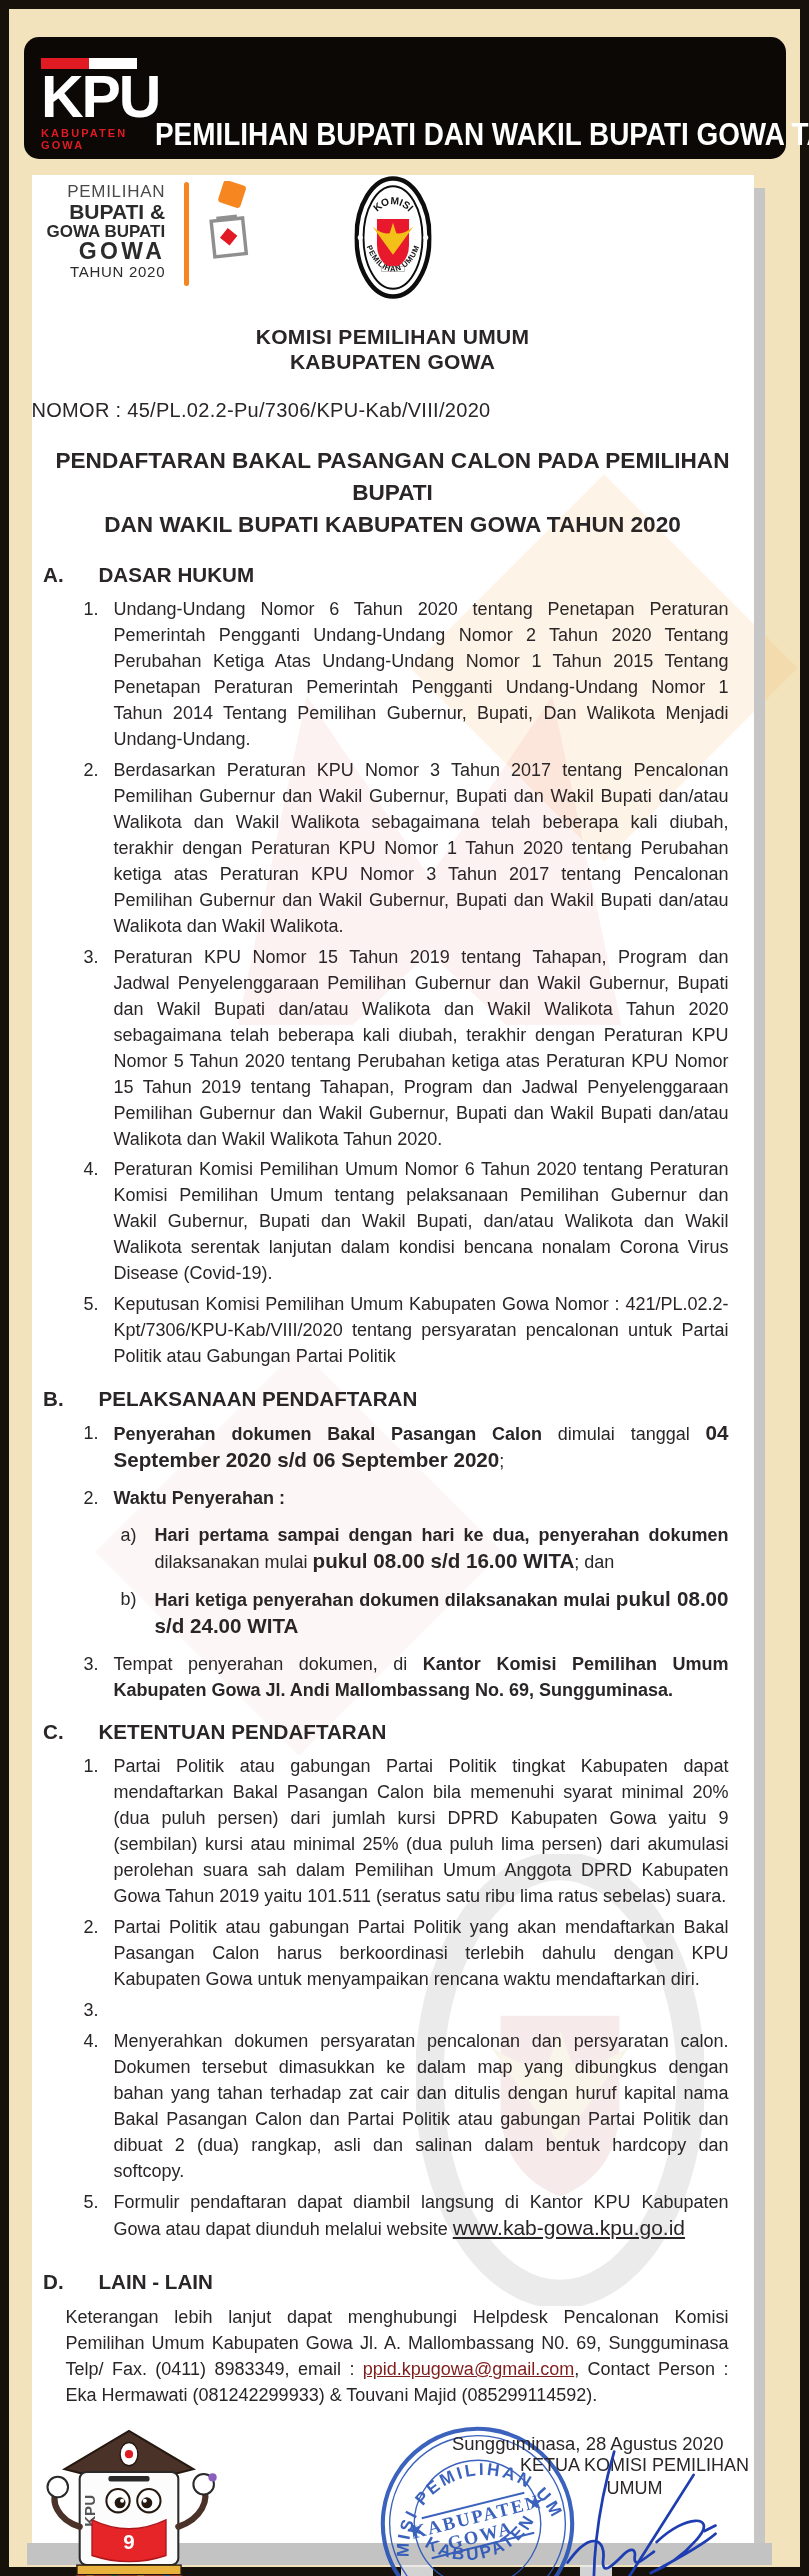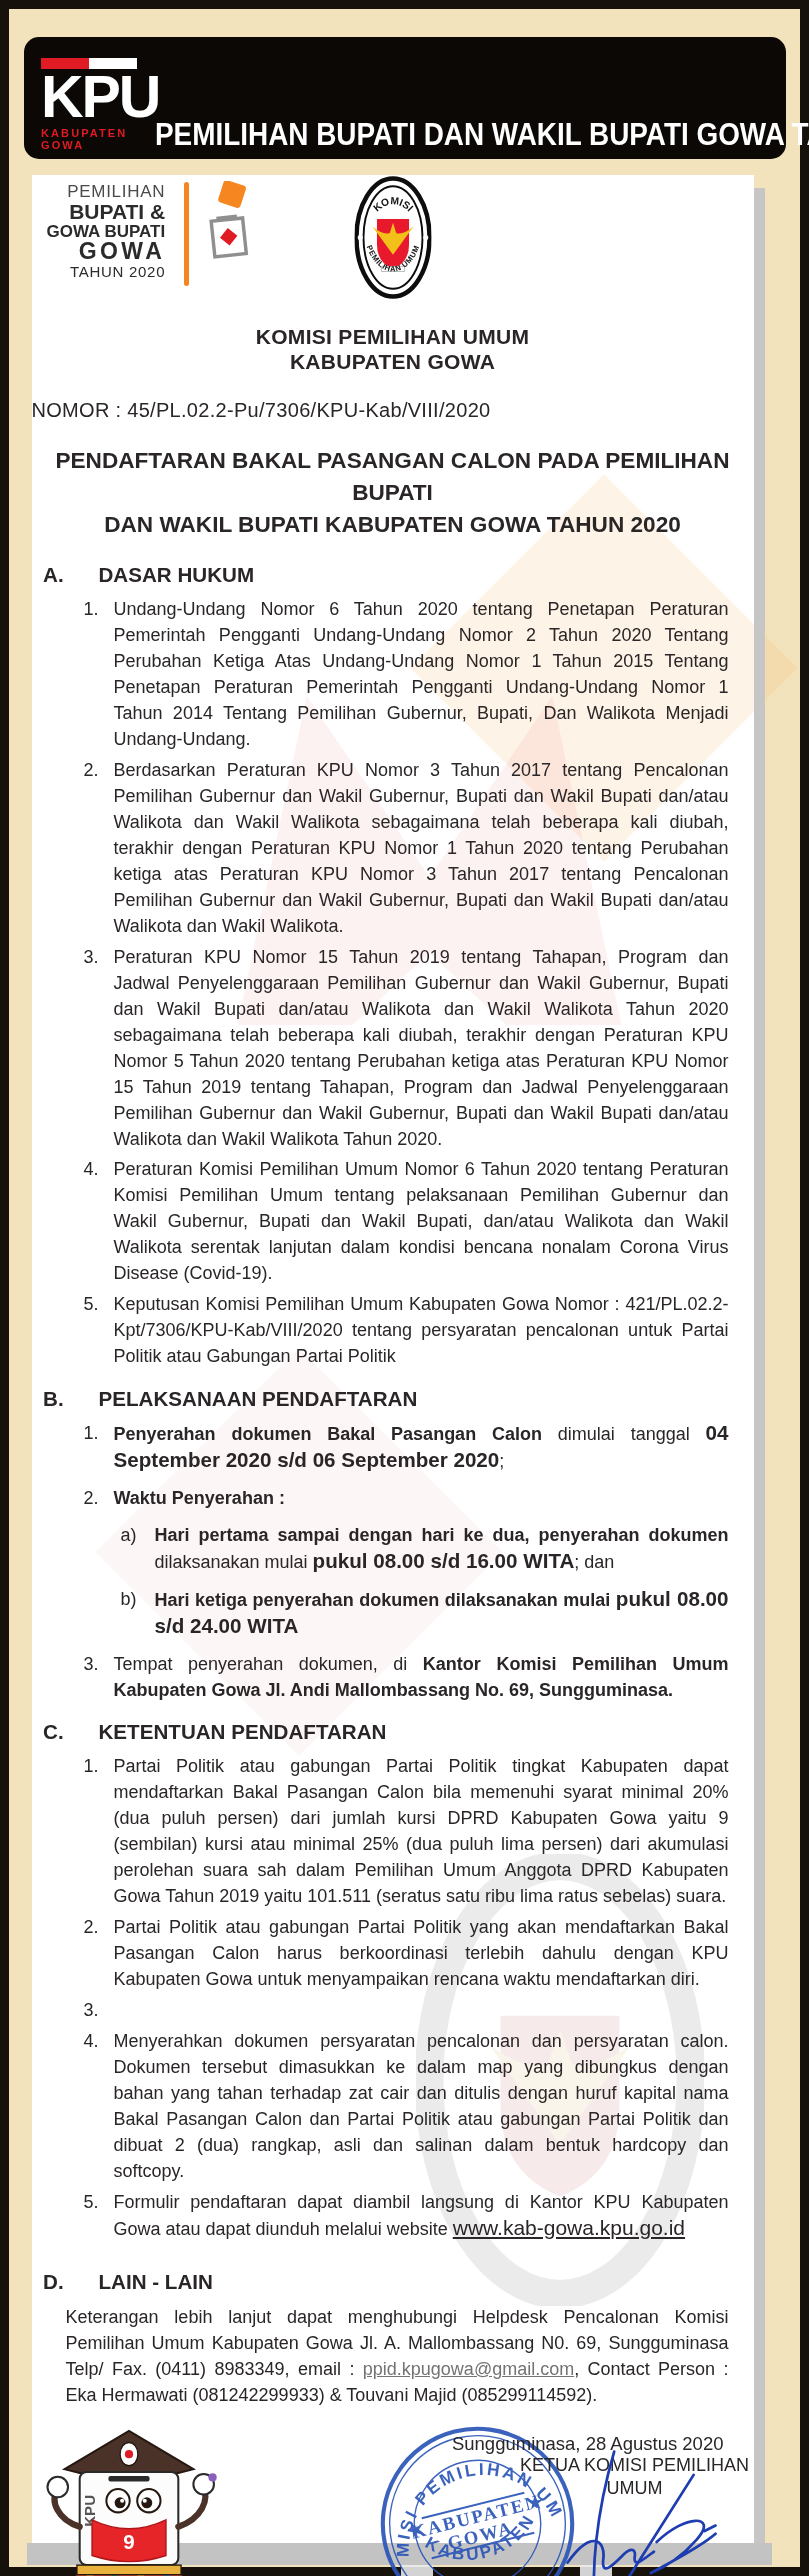--- a/index.html
+++ b/index.html
@@ -48,21 +48,21 @@
   .item{display:flex;margin-bottom:4.8px;}
   .item .no{flex:0 0 82px;padding-left:52px;box-sizing:border-box;}
   .item .txt{flex:1;margin:0;text-align:justify;padding-right:25px;}
   .sub{display:flex;margin:2.7px 0 8.2px;}
   .sub .no{flex:0 0 123px;padding-left:89px;box-sizing:border-box;}
   .sub .txt{flex:1;margin:0;text-align:justify;padding-right:25px;}
   .b{font-weight:bold;}
   .bigb{font-weight:bold;font-size:20.6px;}
   .gap-b .item,.gap-b .sub{margin-bottom:11px;}
   .weblink{font-size:21px;text-decoration:underline;color:#2a2627;}
-  .emaillink{text-decoration:underline;color:#737373;}
+  .emaillink{text-decoration:underline;color:#7f1d1d;}
   .d-para{margin:9.6px 25px 0 34px;text-align:justify;}
   
   .doc-footer{position:relative;z-index:1;height:241px;margin-top:16.4px;}
   .sign-date{position:absolute;right:30px;top:8.2px;font-size:18.5px;}
   .sign-role{position:absolute;left:466px;top:30px;width:274px;text-align:center;font-size:18px;line-height:22.6px;}
   .stamp-wrap{position:absolute;left:346px;top:0px;transform:rotate(-14deg);opacity:.92;}
   .sig-svg{position:absolute;left:500px;top:15px;}
   .mascot{position:absolute;left:5.5px;top:0px;}
 </style>
 </head>

